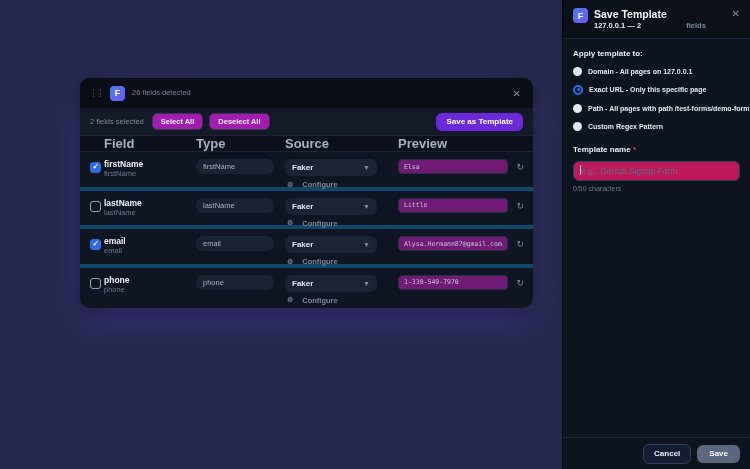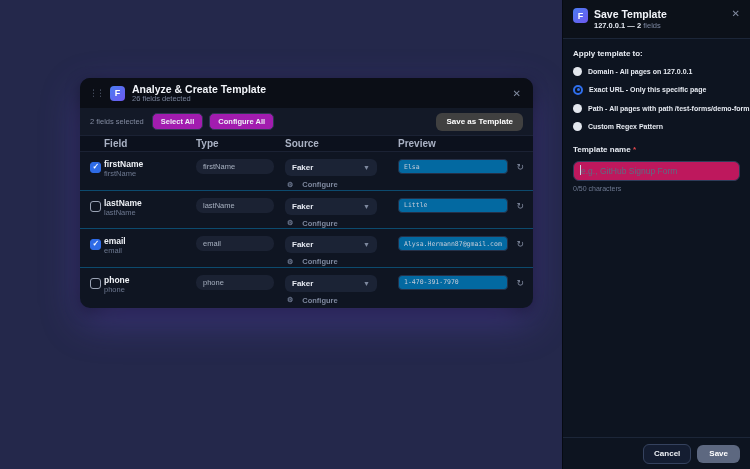--- a/index.html
+++ b/index.html
@@ -22,62 +22,62 @@
   .m-title { color:#f2f4f9; font-size:10.5px; font-weight:bold; }
   .m-sub { color:#79839a; font-size:7.5px; }
   .close { color:#828ba0; font-size:10px; cursor:default; }
 
   .toolbar { height:28px; background:#131927; display:flex; align-items:center;
     gap:6px; padding:0 10px; border-bottom:1px solid #1b2234; }
   .sel-count { color:#828ba0; font-size:7.5px; margin-right:2px; }
   .tb-btn { background:#a21caf; border:1px solid #2d3750; border-radius:5px;
     color:#eef1f6; font-size:7.5px; font-weight:bold; padding:4px 8px; line-height:1; }
   .spacer { flex:1; }
-  .primary-btn { background:#404040; border:none; border-radius:6px; color:#fff;
+  .primary-btn { background:#6d28d9; border:none; border-radius:6px; color:#fff;
     font-size:8px; font-weight:bold; padding:5px 10px; line-height:1; }
 
   .grid { display:grid; grid-template-columns:14px 92px 89px 113px 1fr 16px;
     padding:0 10px; align-items:start; }
   .thead { background:#0c111d; height:16px; align-items:center;
     border-bottom:1px solid #1b2234; }
-  .th { color:#aab2c4; font-size:10px; font-weight:bold; }
-  .row { height:38.5px; border-bottom:1px solid #0c4a6e; padding-top:7px; }
+  .th { color:#aab2c4; font-size:13px; font-weight:bold; }
+  .row { height:38.5px; border-bottom:4px solid #0c4a6e; padding-top:7px; }
   .row:last-child { border-bottom:none; }
   .cb { width:11px; height:11px; border-radius:3px; margin-top:3px;
     border:1.5px solid #9aa3b5; background:transparent; position:relative; }
   .cb.on { background:#2e6be6; border-color:#2e6be6; }
   .cb.on::after { content:"✓"; position:absolute; left:1.5px; top:-1px;
     color:#fff; font-size:8px; font-weight:bold; }
   .f-name { color:#eef1f6; font-size:8.5px; font-weight:bold; line-height:1.2; }
   .f-sub { color:#6d7890; font-size:7.5px; line-height:1.2; }
   .pill { width:78px; height:15px; background:#1b2233; border-radius:7px;
     color:#a7b0c0; font-size:7.5px; display:flex; align-items:center; padding:0 7px; }
   .select { width:92px; height:17px; background:#1b2335; border-radius:6px;
     display:flex; align-items:center; justify-content:space-between;
     padding:0 7px; }
   .select .sv { color:#e5e9f1; font-size:8px; font-weight:bold; }
   .chev { color:#7e889e; font-size:7px; }
   .configure { display:flex; align-items:center; gap:9px; margin-top:4px;
     margin-left:2px; color:#7e889e; font-size:7.5px; font-weight:bold; }
   .gear { font-size:7px; color:#6d7890; }
-  .preview { width:110px; height:15px; background:#0369a1; border:1px solid #253048;
+  .preview { width:110px; height:15px; background:#701a75; border:1px solid #253048;
     border-radius:4px; color:#c3cbd9; font-size:6.5px;
     font-family:"DejaVu Sans Mono", monospace; display:flex; align-items:center;
     padding:0 5px; white-space:nowrap; overflow:hidden; }
   .refresh { color:#828ba0; font-size:9px; margin-top:3px; justify-self:end; }
 
   
   .panel { position:absolute; right:0; top:0; width:188px; height:469px;
     background:#0d1420; border-left:1px solid #060a12; }
   .p-header { display:flex; align-items:flex-start; gap:6px;
     padding:8px 10px 7px 10px; border-bottom:1px solid #1c2638; background:#0c1119; }
   .p-titles { flex:1; line-height:1.25; }
   .p-title { color:#f2f4f9; font-size:10.5px; font-weight:bold; }
   .p-sub { font-size:7.5px; font-weight:bold; color:#e8ecf4; }
-  .p-sub .dim { color:#7c87a0; font-weight:normal; }
+  .p-sub .dim { color:#7c87a0; font-weight:bold;margin-left:43px; }
   .p-body { padding:10px; }
   .apply-label { color:#e7ebf2; font-size:8px; font-weight:bold; margin-bottom:9px; }
   .opt { display:flex; align-items:center; gap:6px; margin-bottom:9px; }
   .radio { width:9px; height:9px; border-radius:50%; background:#e3e7ee;
     flex:0 0 auto; position:relative; }
   .radio.on { background:transparent; border:2px solid #2f6fed; width:10px; height:10px; }
   .radio.on::after { content:""; position:absolute; left:1.5px; top:1.5px;
     width:3px; height:3px; border-radius:50%; background:#2f6fed; }
   .opt-label { color:#e7ebf2; font-size:7px; font-weight:bold; white-space:nowrap; }
   .tname-label { color:#e7ebf2; font-size:8px; font-weight:bold; margin:14px 0 6px; }
@@ -101,30 +101,29 @@
 </head>
 <body>
 
 <div class="stage">
 
   <div class="modal">
     <div class="m-header">
       <span class="drag">⋮⋮</span>
       <span class="logo">F</span>
       <span class="m-titles">
-        <div class="m-title">Analyze &amp; Create Template</div>
         <div class="m-sub">26 fields detected</div>
       </span>
       <span class="close">✕</span>
     </div>
 
     <div class="toolbar">
       <span class="sel-count">2 fields selected</span>
       <button class="tb-btn">Select All</button>
-      <button class="tb-btn">Configure All</button>
+      <button class="tb-btn">Deselect All</button>
       <span class="spacer"></span>
       <button class="primary-btn">Save as Template</button>
     </div>
 
     <div class="grid thead">
       <span></span>
       <span class="th">Field</span>
       <span class="th">Type</span>
       <span class="th">Source</span>
       <span class="th">Preview</span>
@@ -219,21 +218,21 @@
         <span class="select">
           <span class="sv">Faker</span>
           <span class="chev">▼</span>
         </span>
         <span class="configure">
           <span class="gear">⚙</span>
           <span>Configure</span>
         </span>
       </span>
       <span>
-          <span class="preview">1-470-391-7970</span>
+          <span class="preview">1-330-549-7970</span>
         </span>
       <span class="refresh">↻</span>
     </div>
   </div>
 
   <div class="panel">
     <div class="p-header">
       <span class="logo">F</span>
       <span class="p-titles">
         <div class="p-title">Save Template</div>

